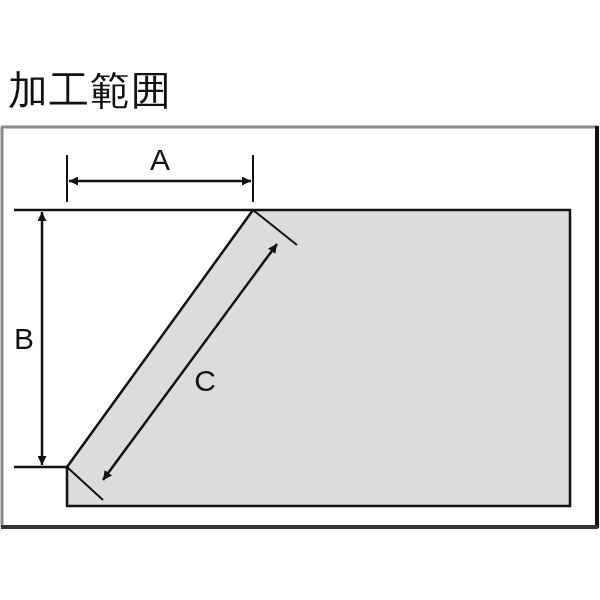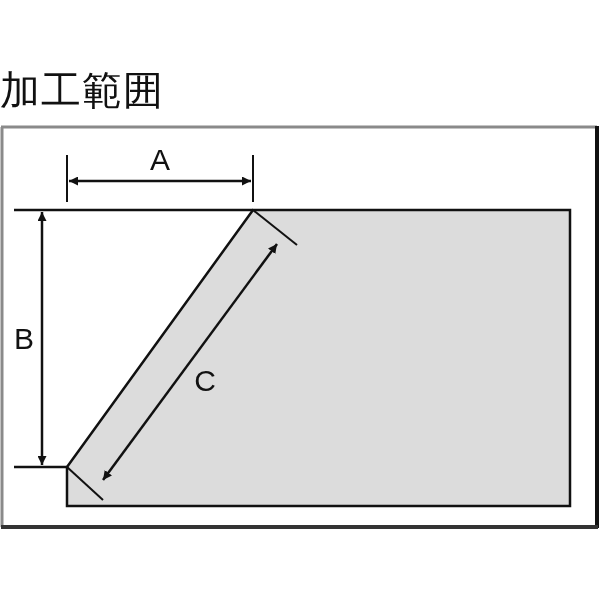--- a/index.html
+++ b/index.html
@@ -1,18 +1,18 @@
 <!DOCTYPE html>
 <html><head>
   <meta charset="utf-8">
   <style>
     html, body { margin: 0; padding: 0; background: #ffffff; }
     body { width: 600px; height: 600px; position: relative; overflow: hidden; }
     .title {
-      position: absolute; left: 0; top: 66px;
+      position: absolute; left: 8px; top: 66px;
       font-family: "DejaVu Sans", sans-serif; font-size: 40px; line-height: 48px;
       color: #111111; letter-spacing: 1px;
     }
     svg.diagram { position: absolute; left: 0; top: 0; }
     .lbl { font-family: "Liberation Sans", sans-serif; font-size: 30px; fill: #111111; }
   </style>
 </head>
 <body>
 
 <div class="title">加工範囲</div>

